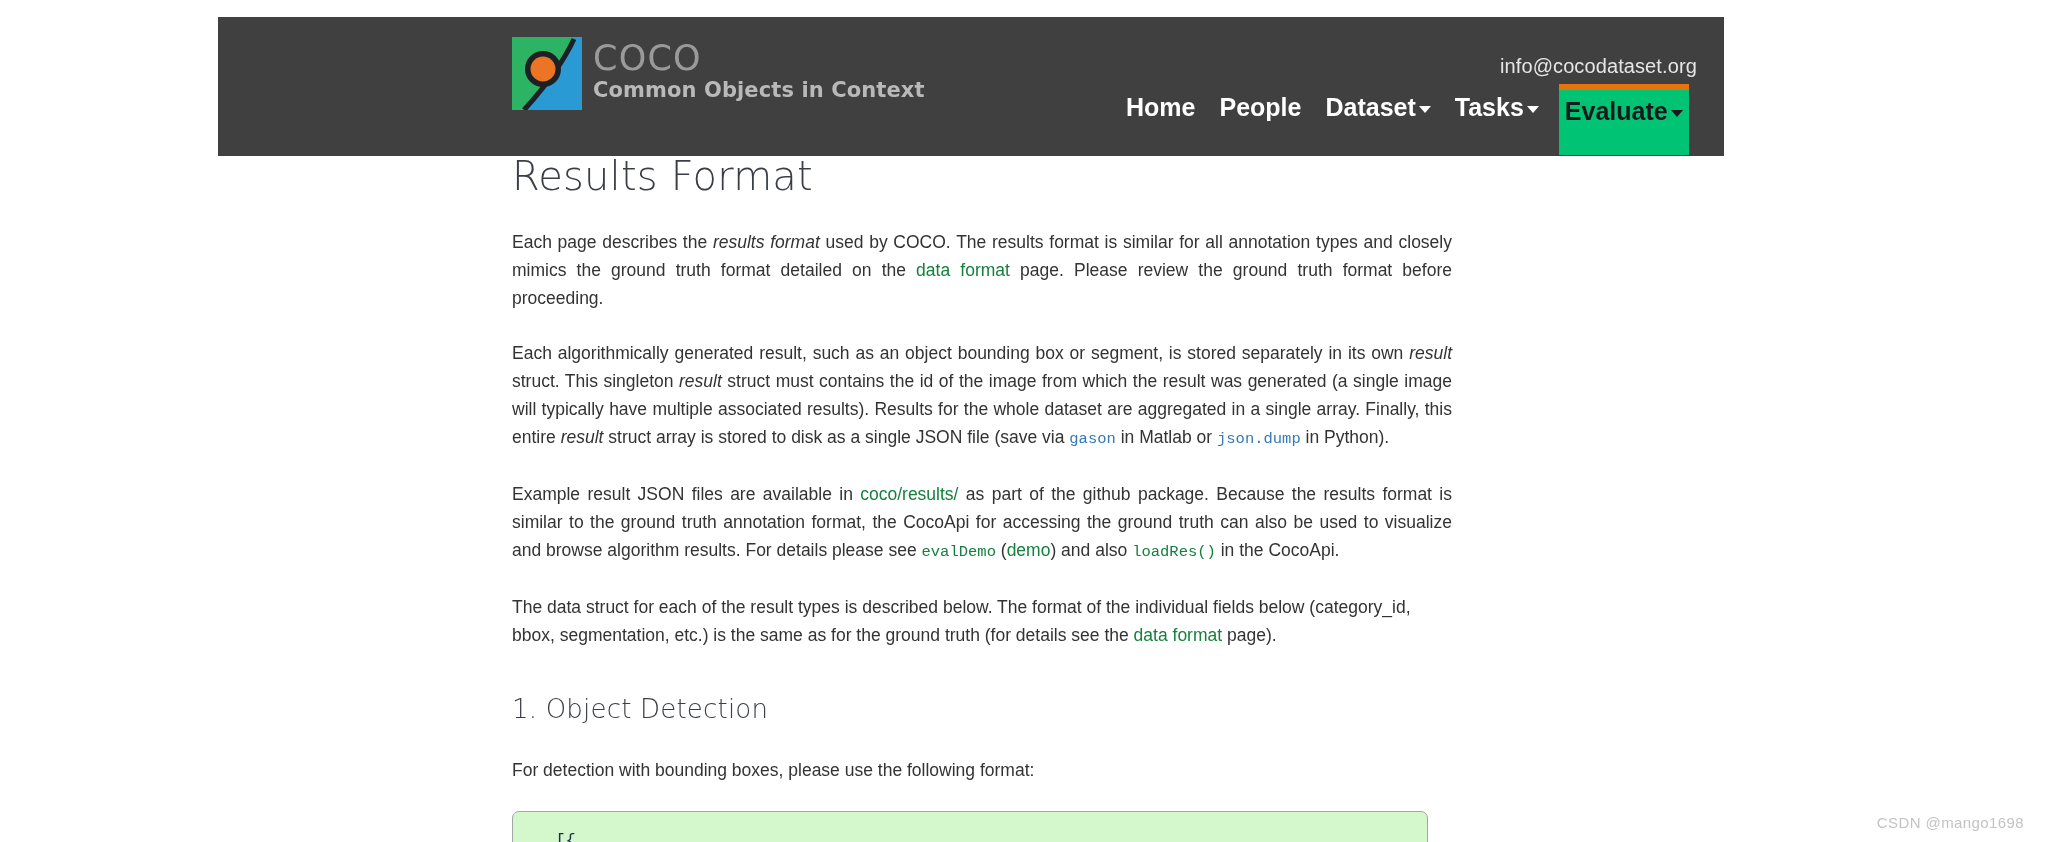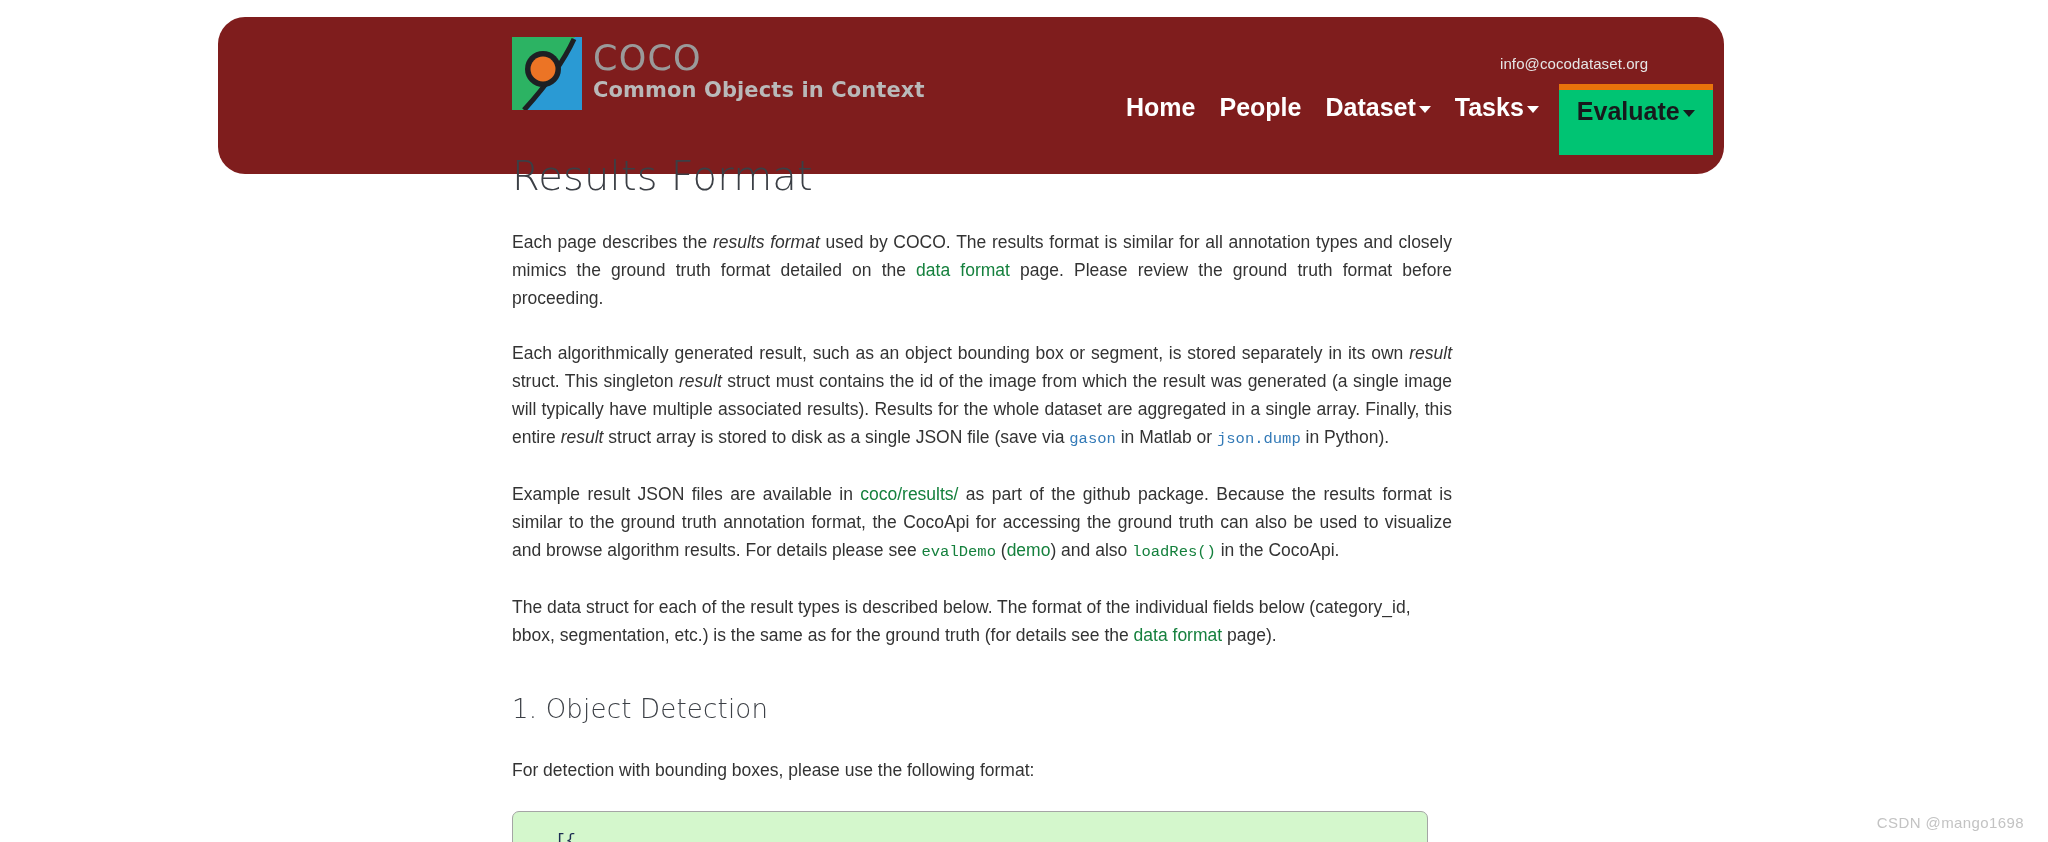--- a/index.html
+++ b/index.html
@@ -25,24 +25,23 @@
     width: 2048px;
     height: 842px;
   }
 
   
   #navbar {
     position: absolute;
     left: 218px;
     top: 17px;
     width: 1506px;
-    height: 157px;
-    background: #7f1d1d;
+    height: 139px;
+    background: #404040;
     box-sizing: border-box;
-    border-radius: 27px;
   }
 
   
   .logo-group {
     position: absolute;
     left: 294px;
     top: 20px;
     display: flex;
     align-items: flex-start;
     height: 80px;
@@ -76,21 +75,21 @@
     line-height: 27px;
     letter-spacing: 0.1px;
     font-weight: 700;
   }
 
   
   .nav-email {
     position: absolute;
     left: 1282px;
     top: 38px;
-    font-size: 15px;
+    font-size: 20px;
     color: #e6e6e6;
     font-family: "Liberation Sans", sans-serif;
     letter-spacing: 0.1px;
   }
 
   
   .nav-links {
     position: absolute;
     left: 896px;
     top: 67px;
@@ -117,21 +116,21 @@
     margin-left: 3px;
     vertical-align: 3px;
   }
   .nav-item.active {
     background: #00c473;
     color: #17191c;
     border-top: 6px solid #e8730b;
     line-height: 42px;
     height: 71px;
     box-sizing: border-box;
-    padding: 0 18px;
+    padding: 0 6px;
     margin-left: 8px;
   }
   .nav-item.active .caret {
     border-top-color: #17191c;
   }
 
   
   #content {
     position: absolute;
     left: 512px;

